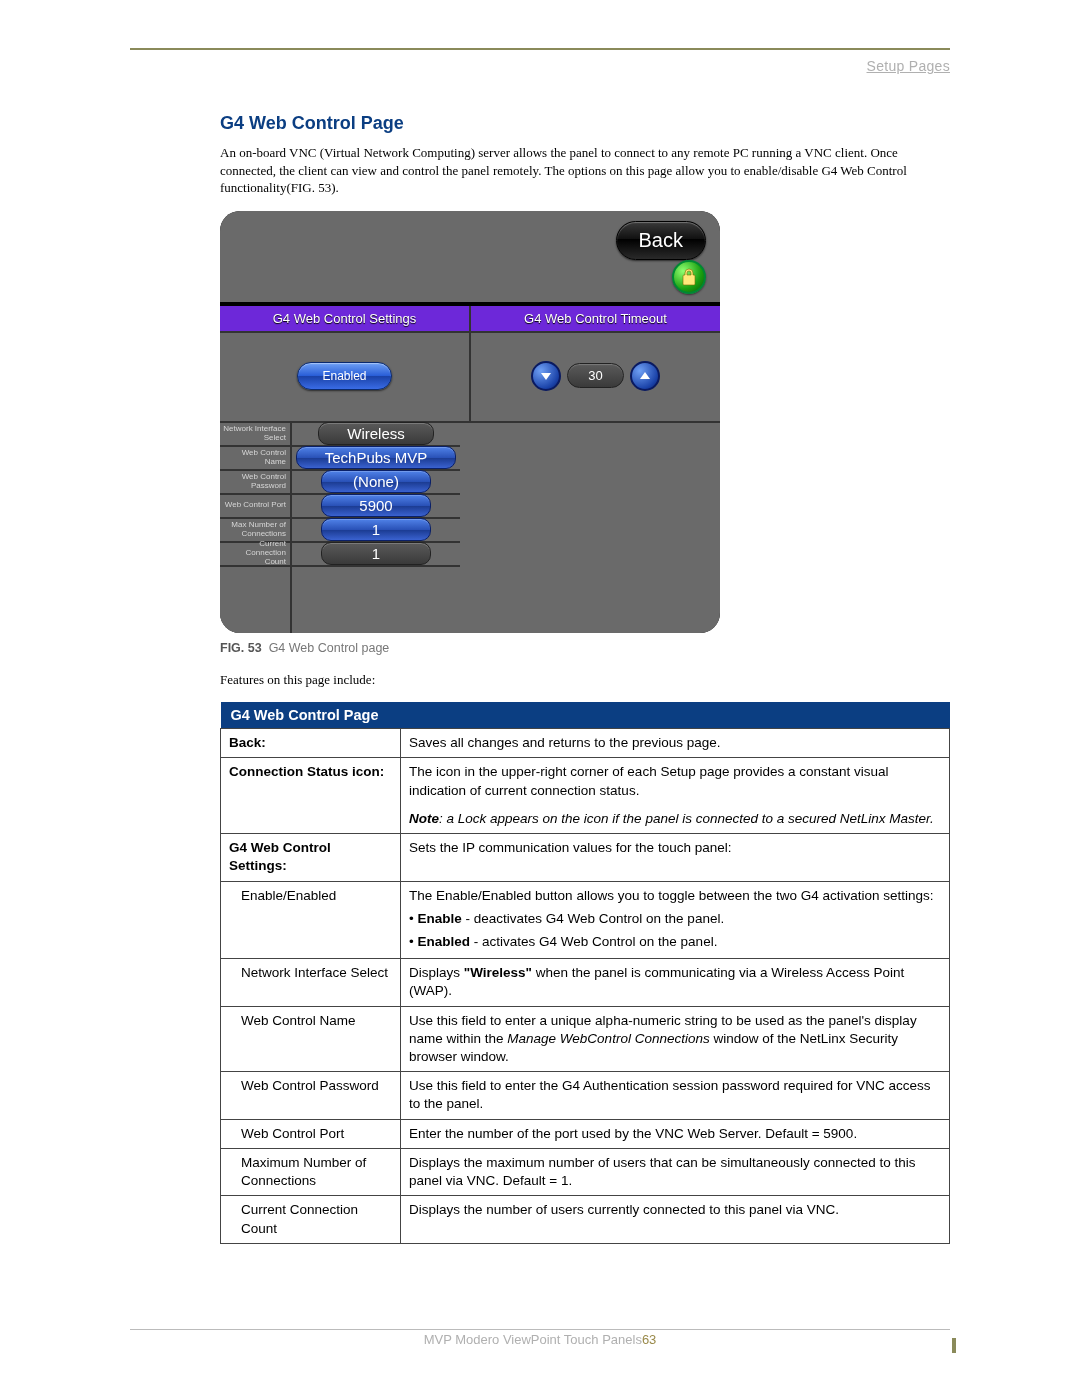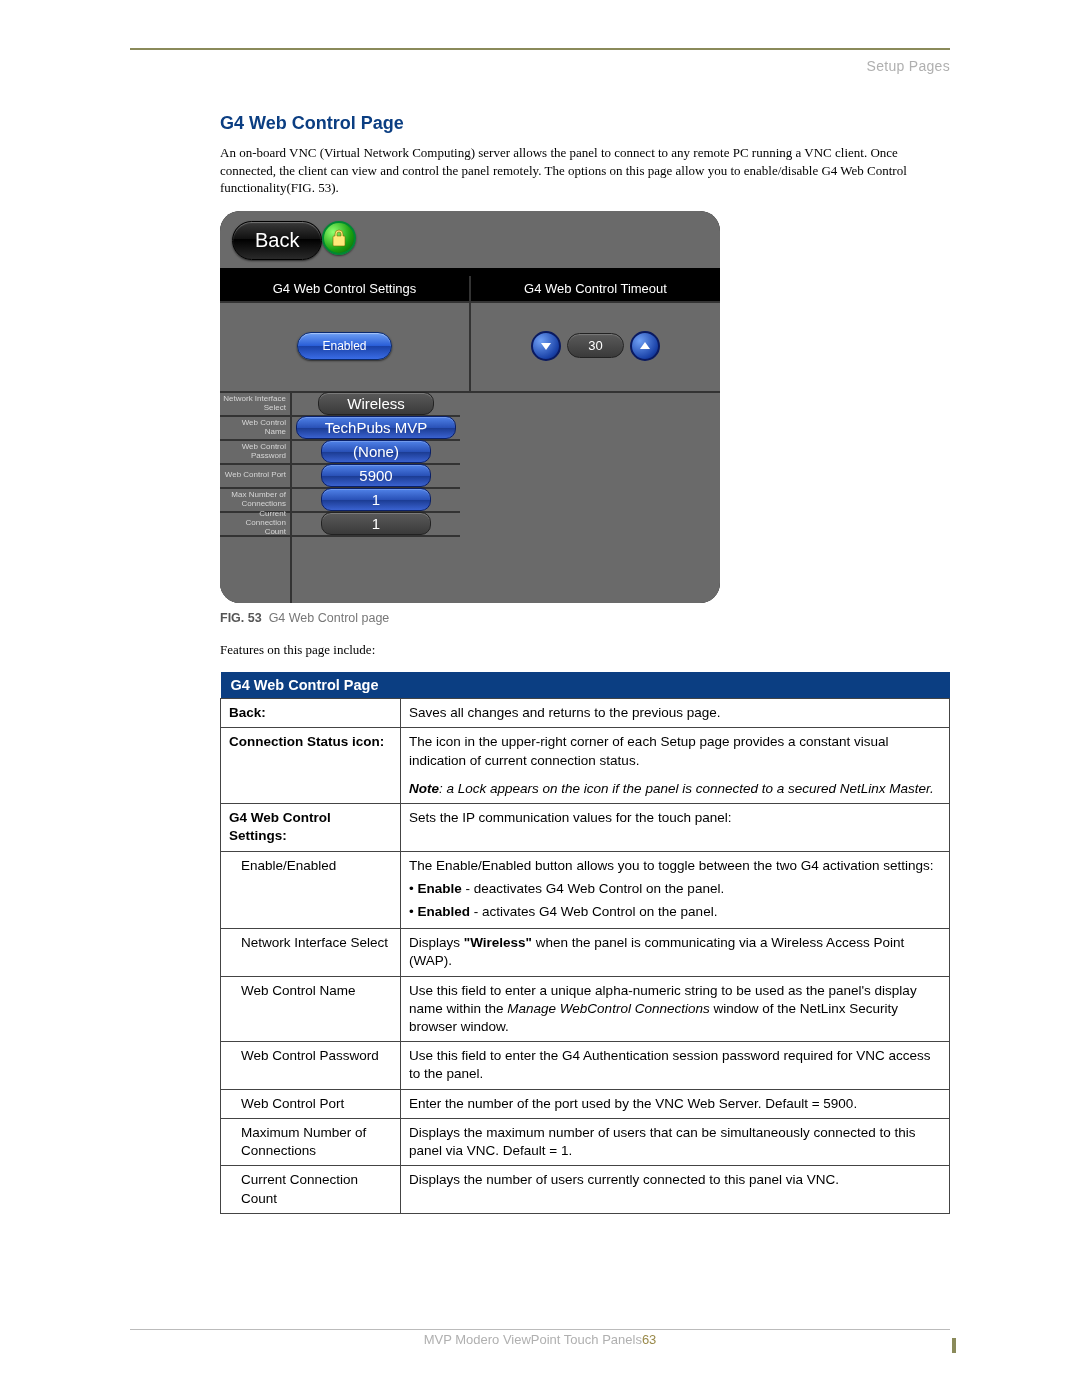--- a/index.html
+++ b/index.html
@@ -12,20 +12,21 @@
   .hr-top {
     position: absolute;
     left: 130px; right: 130px; top: 48px;
     border-top: 2px solid #8a8a5a;
   }
   .header-right {
     position: absolute;
     right: 130px; top: 58px;
     color: #b0b0b0; font-size: 14px;
     letter-spacing: 0.3px;
+    text-decoration: underline;
   }
   .content { margin-top: 65px; }
   .h2 {
     color: #0b3e82;
     font-size: 18px;
     font-weight: bold;
     margin-bottom: 10px;
   }
   .body-text {
     font-family: "Times New Roman", Times, serif;
@@ -47,22 +48,23 @@
     border-radius: 20px;
     overflow: hidden;
     box-shadow: inset 0 0 0 2px #111;
   }
   .panel {
     background: #6a6a6a;
     font-family: Arial, sans-serif;
   }
   .panel-top {
     display: flex;
-    align-items: flex-start;
+    align-items: flex-end;
     padding: 10px 14px 8px 12px;
+    flex-direction: column;
   }
   .back-btn {
     background: linear-gradient(#3a3a3a, #111 45%, #000 46%, #2a2a2a);
     color: #fff;
     font-size: 20px;
     padding: 7px 22px;
     border-radius: 20px;
     border: 1px solid #000;
     box-shadow: inset 0 1px 1px rgba(255,255,255,0.3), 0 1px 2px rgba(0,0,0,0.6);
     cursor: pointer;
@@ -75,22 +77,22 @@
     width: 34px; height: 34px;
     border-radius: 50%;
     background: radial-gradient(circle at 30% 30%, #8fff70, #1aa010 60%, #0a5a06);
     border: 2px solid #083;
     display: flex; align-items: center; justify-content: center;
     box-shadow: 0 1px 2px rgba(0,0,0,0.5);
   }
   .lock-badge svg { width: 16px; height: 18px; }
   .section-bar {
     display: flex;
-    background: #000000;
-    border-top: 8px solid #000000;
+    background: #6d28d9;
+    border-top: 4px solid #000000;
   }
   .section-half {
     flex: 1; text-align: center;
     color: #fff; font-size: 13px;
     padding: 5px 0 5px 0;
     text-shadow: 0 1px 1px #000;
     border-right: 2px solid #333;
   }
   .section-half:last-child { border-right: none; }
   .section-body {

